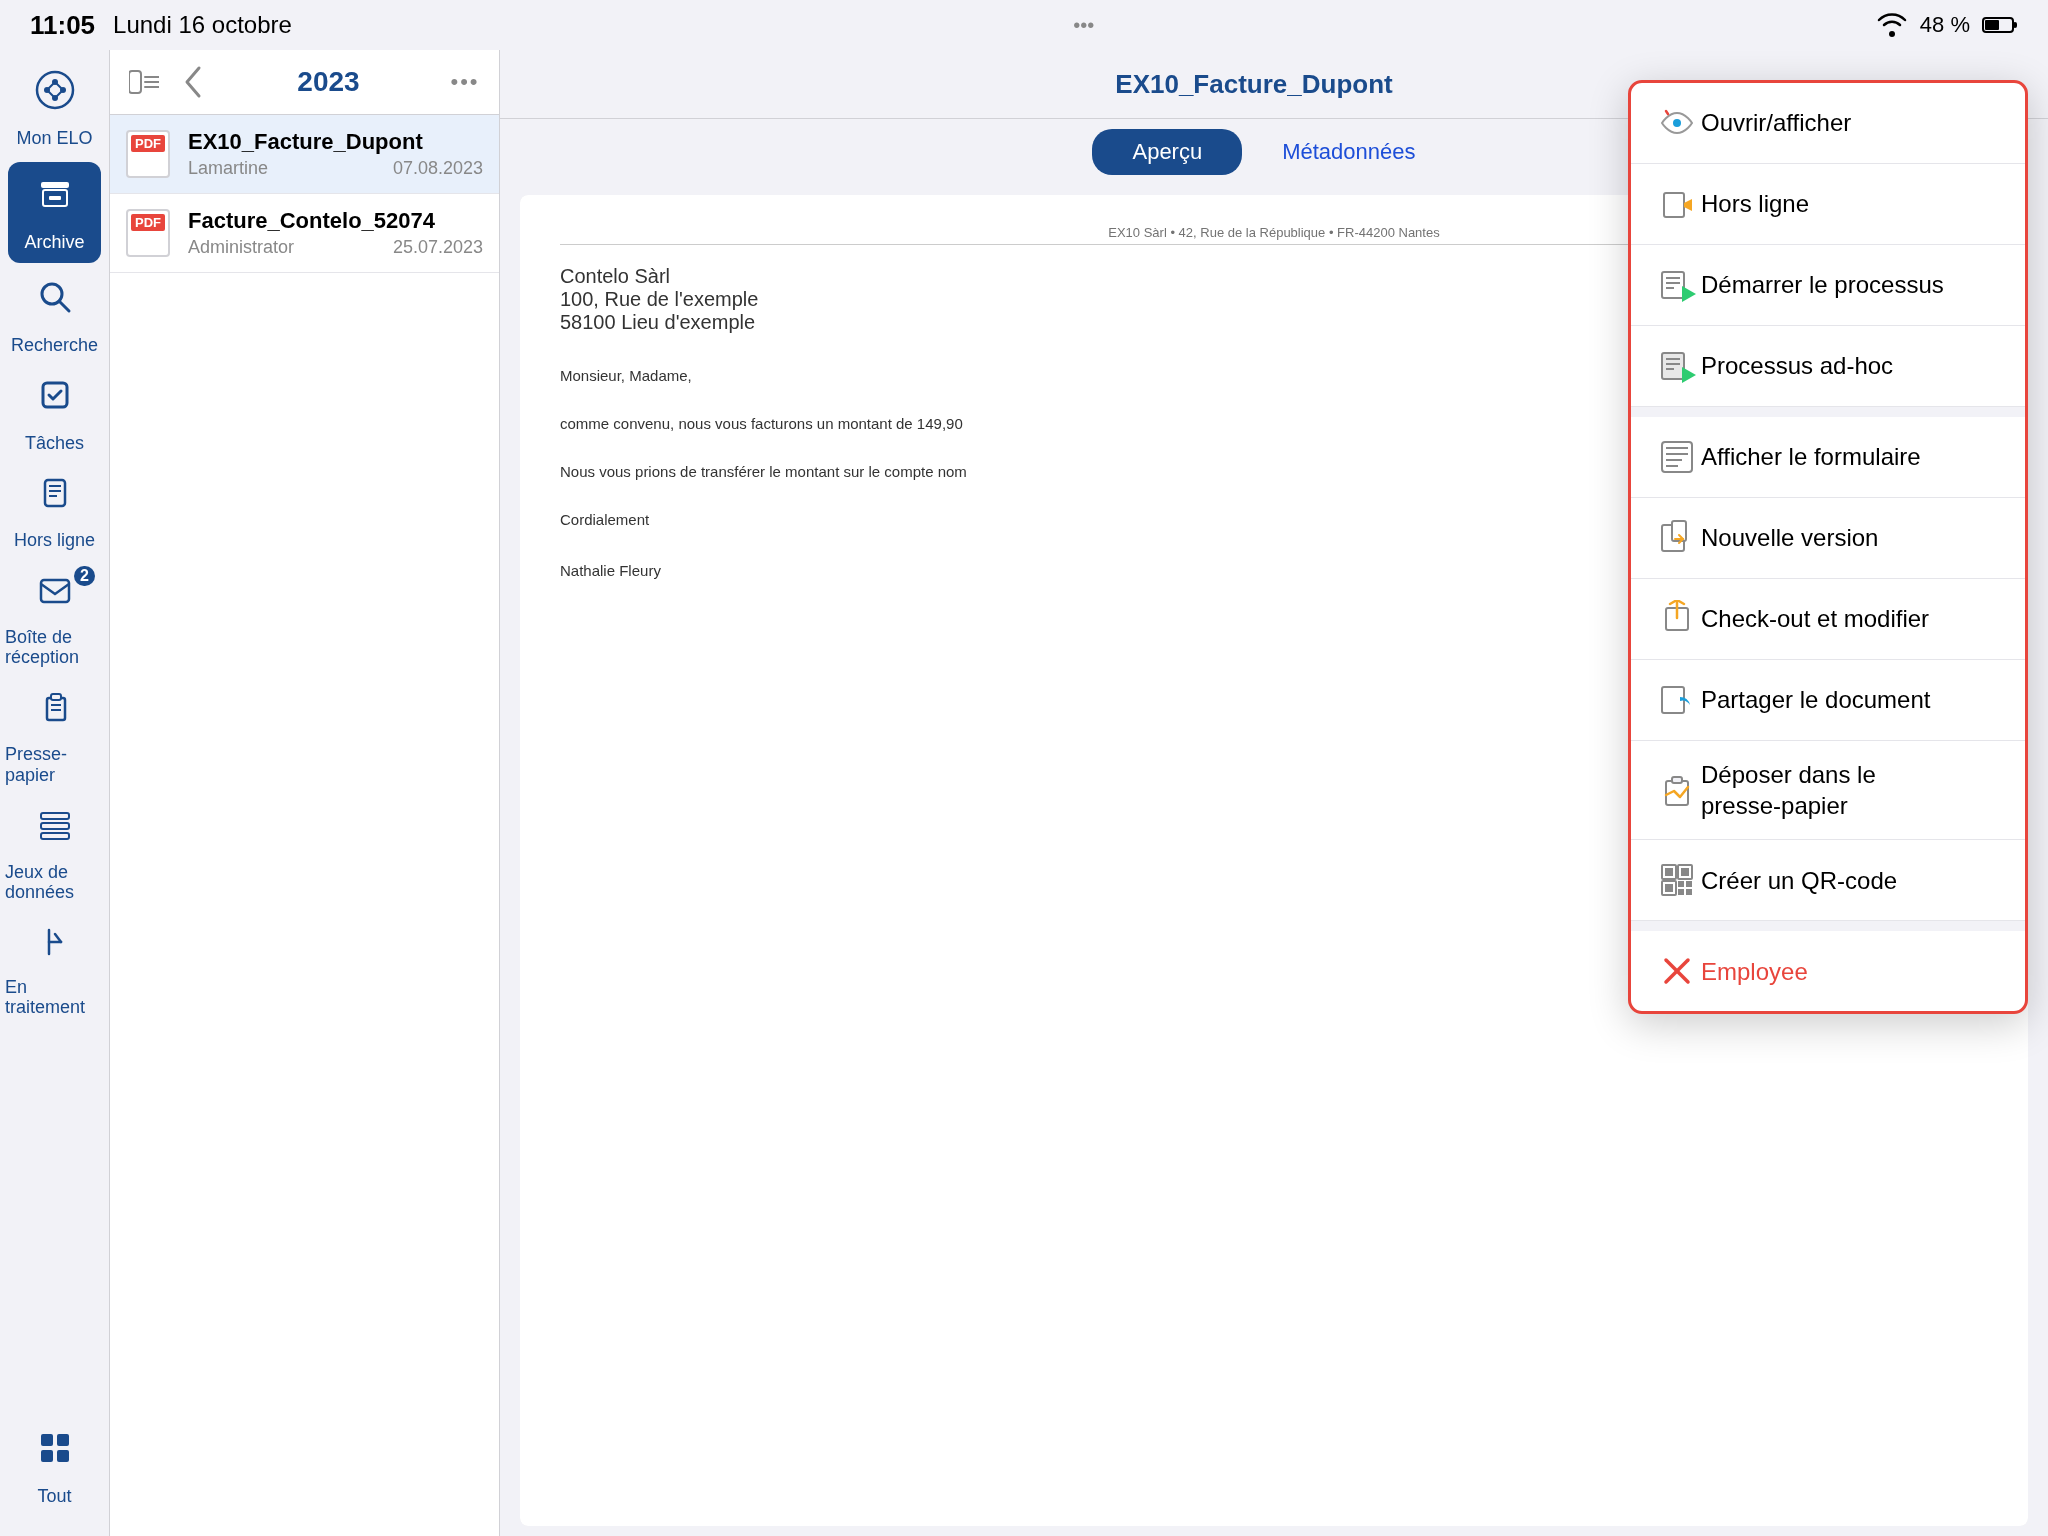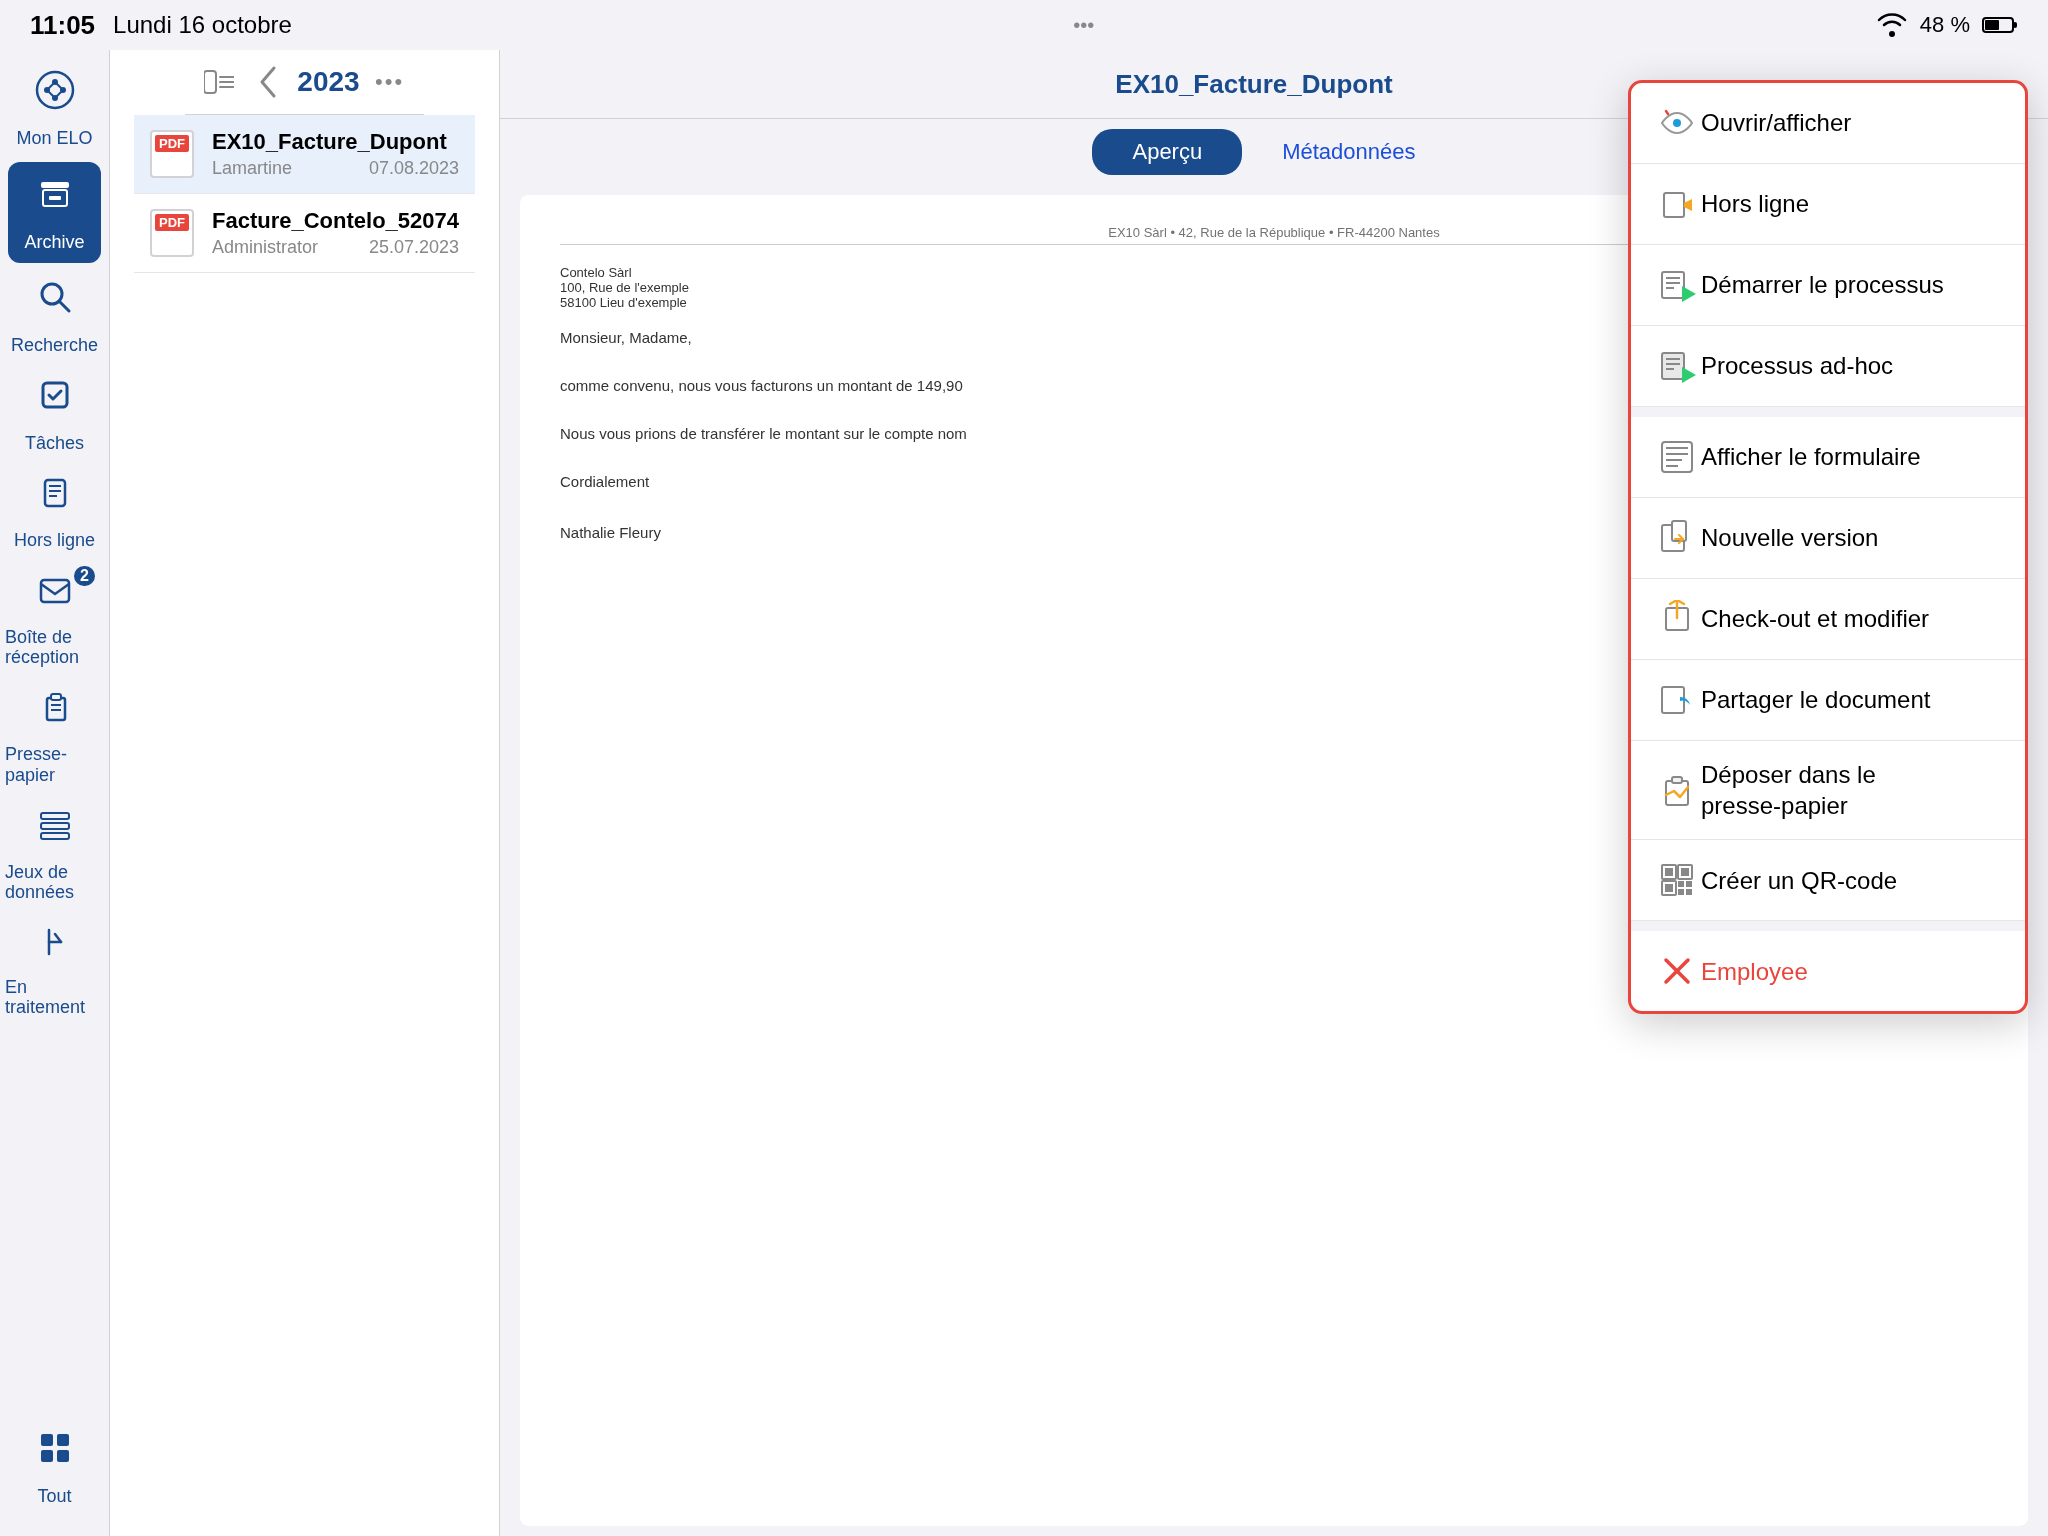--- a/index.html
+++ b/index.html
@@ -111,21 +111,20 @@
       padding-bottom: 20px;
     }
 
     
     .doc-list-panel {
       width: 390px;
       background: #fff;
       border-right: 1px solid #d1d1d6;
       display: flex;
       flex-direction: column;
-      align-items: center;
     }
     .doc-list-header {
       display: flex;
       align-items: center;
       padding: 14px 16px;
       border-bottom: 1px solid #d1d1d6;
       gap: 12px;
     }
     .doc-list-title {
       font-size: 28px;
@@ -270,22 +269,22 @@
     }
     .preview-header-text {
       font-size: 13px;
       color: #737373;
       border-bottom: 1px solid #ccc;
       padding-bottom: 4px;
       margin-bottom: 20px;
       text-align: center;
     }
     .preview-address {
-      font-size: 13px;
-      margin-bottom: 16px;
+      font-size: 20px;
+      margin-bottom: 30px;
     }
     .preview-table {
       font-size: 14px;
       margin-top: 30px;
       margin-bottom: 20px;
     }
     .preview-table tr td {
       padding: 2px 8px 2px 0;
     }
     .preview-table tr td:first-child {

